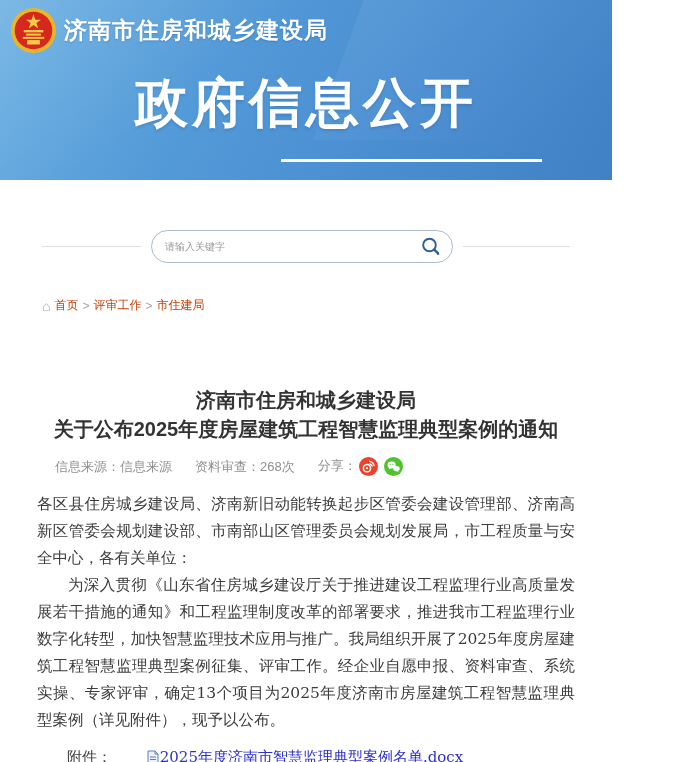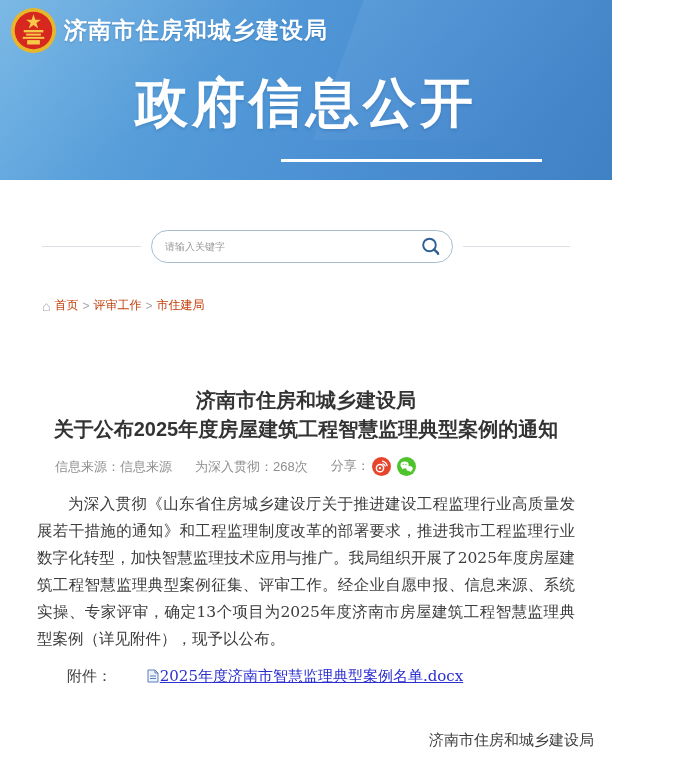--- a/index.html
+++ b/index.html
@@ -179,21 +179,21 @@
       <span>济南市住房和城乡建设局</span>
       <span>关于公布2025年度房屋建筑工程智慧监理典型案例的通知</span>
     </h1>
 
     <div class="meta">
       <span class="group">
         <span>信息来源：</span>
         <span>信息来源</span>
       </span>
       <span class="group">
-        <span>为深入贯彻：</span>
+        <span>资料审查：</span>
         <span>268次</span>
       </span>
       <span class="group">
         <span>分享：</span>
         <span class="share-icons">
           <svg width="19" height="19" viewBox="0 0 19 19">
             <circle cx="9.5" cy="9.5" r="9.5" fill="#e6452c"></circle>
             <circle cx="8" cy="11.2" r="3.6" fill="none" stroke="#ffffff" stroke-width="1.5"></circle>
             <circle cx="8" cy="11.2" r="1.1" fill="#ffffff"></circle>
             <path d="M10.5 4.2 a6.2 6.2 0 0 1 4.6 4.4" fill="none" stroke="#ffffff" stroke-width="1.3" stroke-linecap="round"></path>
@@ -206,21 +206,22 @@
             <ellipse cx="12.5" cy="11.6" rx="3.2" ry="2.7" fill="#ffffff"></ellipse>
             <polygon points="13.8,13.6 14.6,15.2 12.4,14.1" fill="#ffffff"></polygon>
             <circle cx="6.2" cy="7.4" r="0.55" fill="#4fc32b"></circle>
             <circle cx="9.0" cy="7.4" r="0.55" fill="#4fc32b"></circle>
           </svg>
         </span>
       </span>
     </div>
 
     <div class="doc-body">
-      <p class="indent">为深入贯彻《山东省住房城乡建设厅关于推进建设工程监理行业高质量发展若干措施的通知》和工程监理制度改革的部署要求，推进我市工程监理行业数字化转型，加快智慧监理技术应用与推广。我局组织开展了2025年度房屋建筑工程智慧监理典型案例征集、评审工作。经企业自愿申报、信息来源、系统实操、专家评审，确定13个项目为2025年度济南市房屋建筑工程智慧监理典型案例（详见附件），现予以公布。</p>
+      <p>各区县住房城乡建设局、济南新旧动能转换起步区管委会建设管理部、济南高新区管委会规划建设部、市南部山区管理委员会规划发展局，市工程质量与安全中心，各有关单位：</p>
+      <p class="indent">为深入贯彻《山东省住房城乡建设厅关于推进建设工程监理行业高质量发展若干措施的通知》和工程监理制度改革的部署要求，推进我市工程监理行业数字化转型，加快智慧监理技术应用与推广。我局组织开展了2025年度房屋建筑工程智慧监理典型案例征集、评审工作。经企业自愿申报、资料审查、系统实操、专家评审，确定13个项目为2025年度济南市房屋建筑工程智慧监理典型案例（详见附件），现予以公布。</p>
     </div>
 
     <p class="attachment">
       <span>附件：</span>
       <span class="doc-icon">
         <svg width="12" height="14" viewBox="0 0 12 14">
           <path d="M1 1 h7 l3 3 v9 h-10 z" fill="#eef2fb" stroke="#5b7fbf" stroke-width="1"></path>
           <path d="M8 1 v3 h3" fill="none" stroke="#5b7fbf" stroke-width="1"></path>
           <line x1="3" y1="7" x2="9" y2="7" stroke="#5b7fbf" stroke-width="1"></line>
           <line x1="3" y1="9.5" x2="9" y2="9.5" stroke="#5b7fbf" stroke-width="1"></line>

